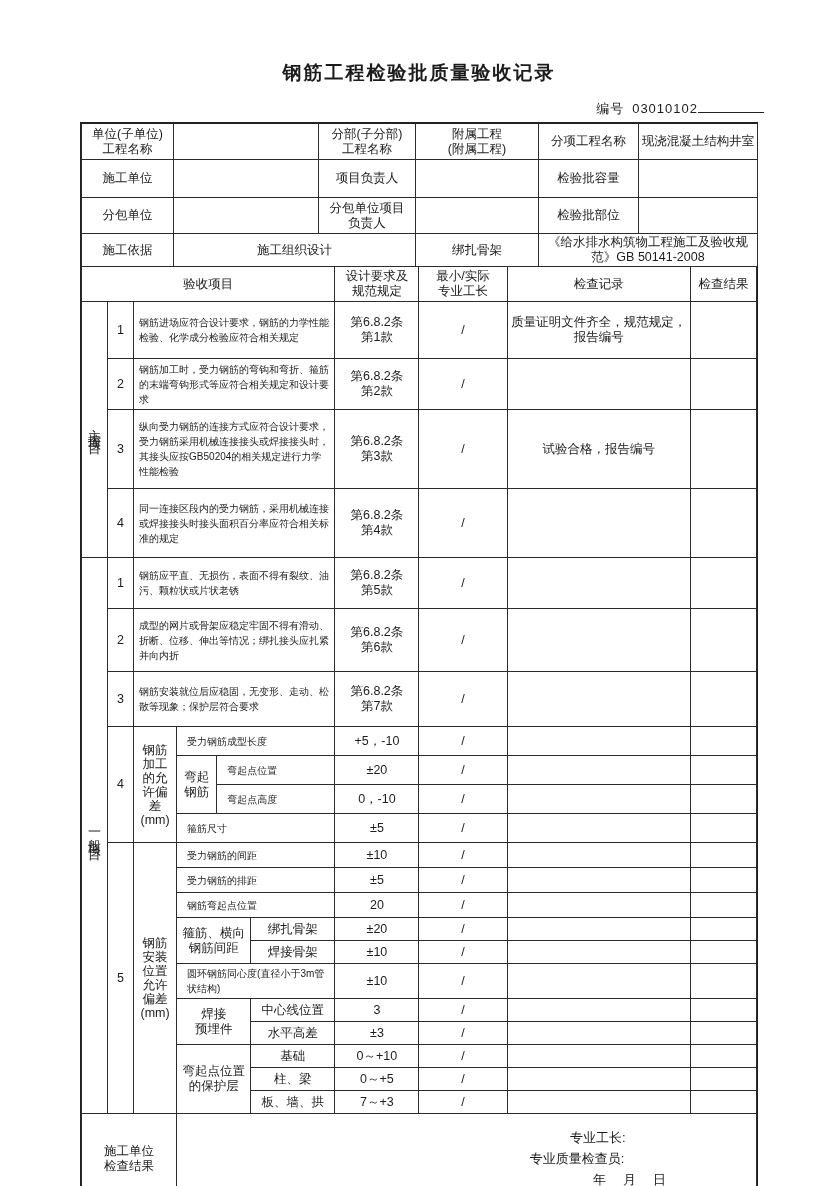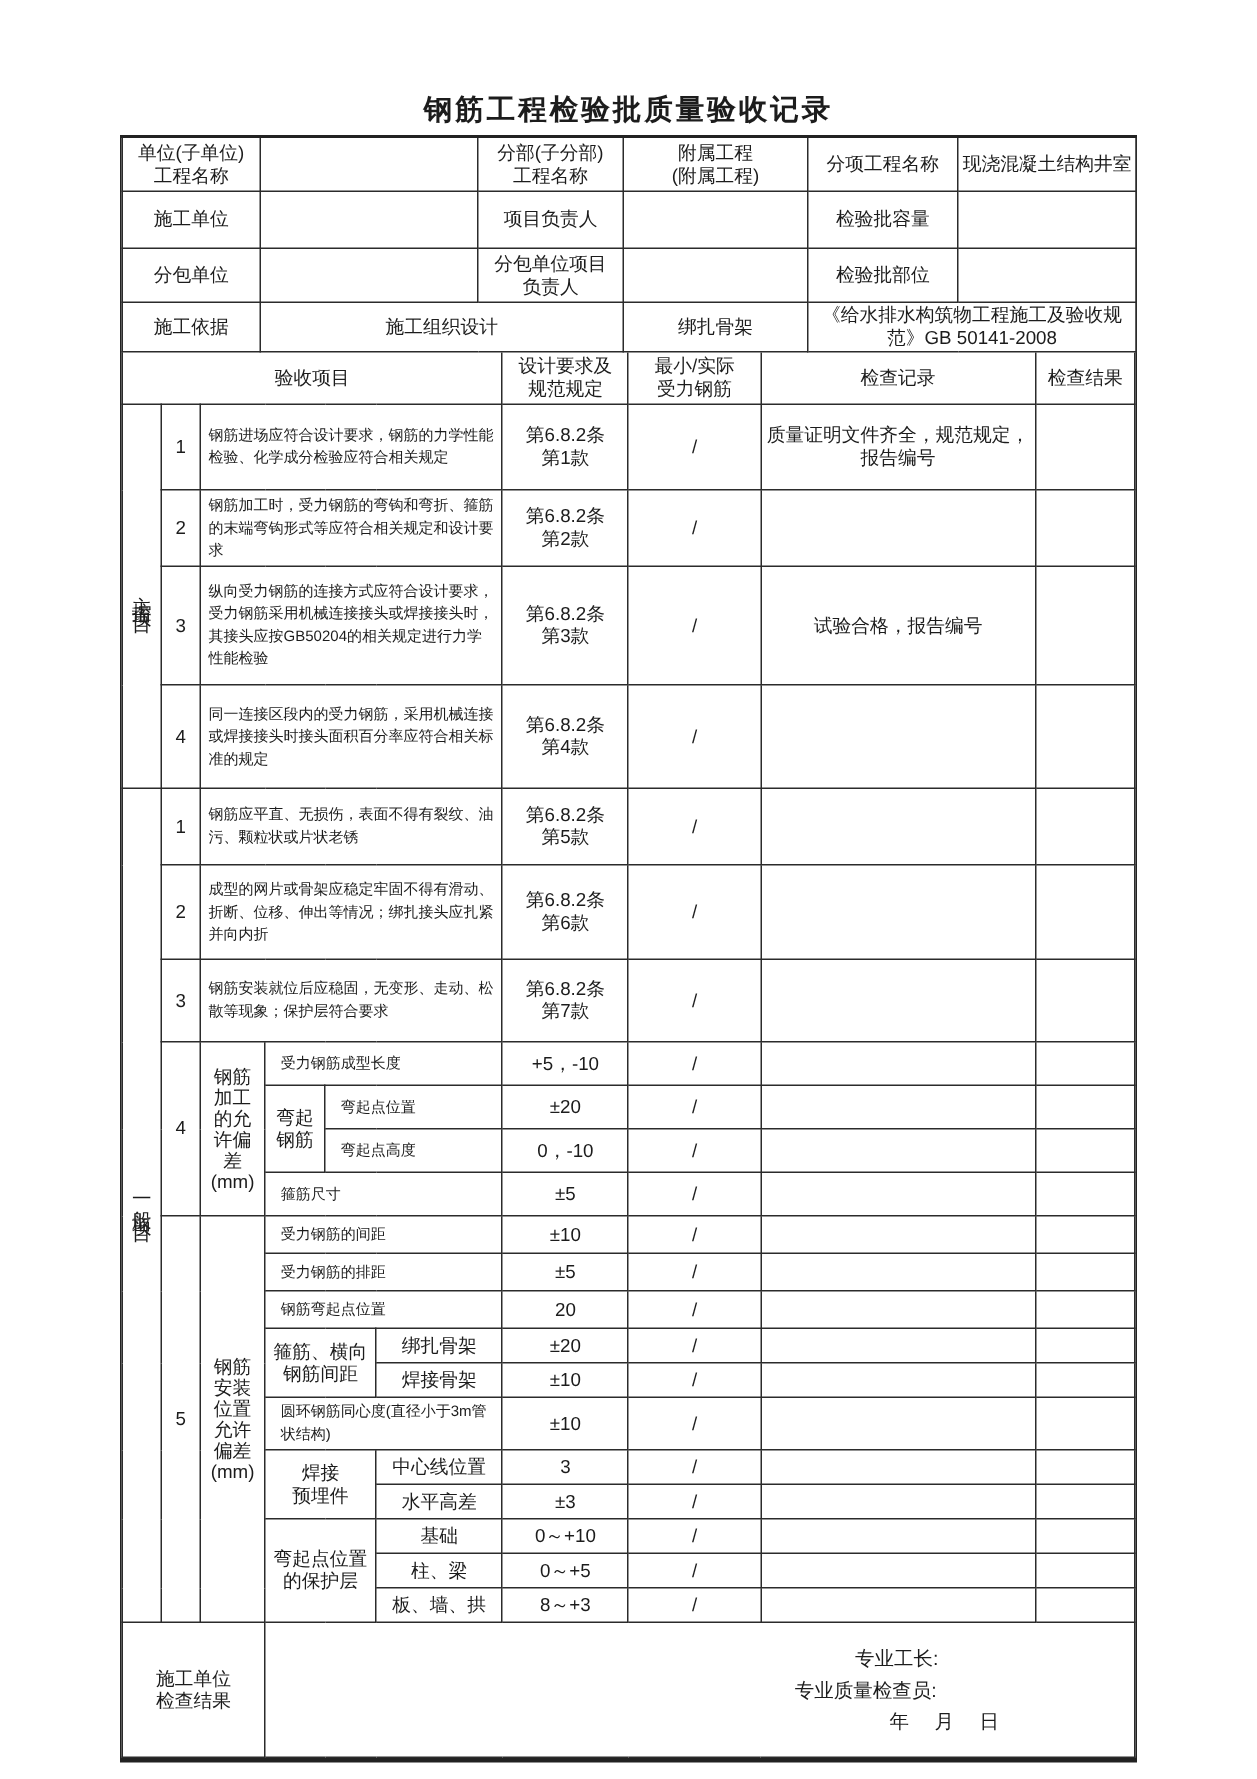--- a/index.html
+++ b/index.html
@@ -26,20 +26,23 @@
   .h32 td{height:32px;} .h52 td{height:52px;} .h46 td{height:46px;}
   .h74 td{height:74px;} .h64 td{height:64px;} .h58 td{height:58px;}
   .h50 td{height:50px;} .h24 td{height:24px;} .h20 td{height:20px;}
   .h30 td{height:30px;} .h68 td{height:68px;}
 </style>
 </head>
 <body>
 
 <div>
   <div class="title">钢筋工程检验批质量验收记录</div>
+  <div class="serial">
+    <span>编号</span><span class="num">03010102</span><span class="uline"></span>
+  </div>
 
   <div class="twrap">
 
     <table class="info-table">
       <colgroup>
           <col style="width:92px">
           <col style="width:145px">
           <col style="width:97px">
           <col style="width:123px">
           <col style="width:100px">
@@ -96,21 +99,21 @@
           <col style="width:183px">
           <col style="width:66px">
         </colgroup>
 
       <tbody>
           <tr class="h32">
         <td colspan="6">验收项目</td>
         <td>设计要求及
 规范规定</td>
         <td>最小/实际
-受力钢筋</td>
+专业工长</td>
         <td>检查记录</td>
         <td>检查结果</td>
       </tr>
 
       <tr class="h52">
         <td rowspan="4" class="vlabel"><span>主控项目</span></td>
         <td>1</td>
         <td colspan="4" class="item">钢筋进场应符合设计要求，钢筋的力学性能检验、化学成分检验应符合相关规定</td>
         <td>第6.8.2条
 第1款</td>
@@ -291,21 +294,21 @@
       </tr>
       <tr class="h20">
         <td>柱、梁</td>
         <td>0～+5</td>
         <td>/</td>
         <td></td>
         <td></td>
       </tr>
       <tr class="h20">
         <td>板、墙、拱</td>
-        <td>8～+3</td>
+        <td>7～+3</td>
         <td>/</td>
         <td></td>
         <td></td>
       </tr>
 
       <tr class="h68">
         <td colspan="3">施工单位
 检查结果</td>
         <td colspan="7">
           <div class="sign">

